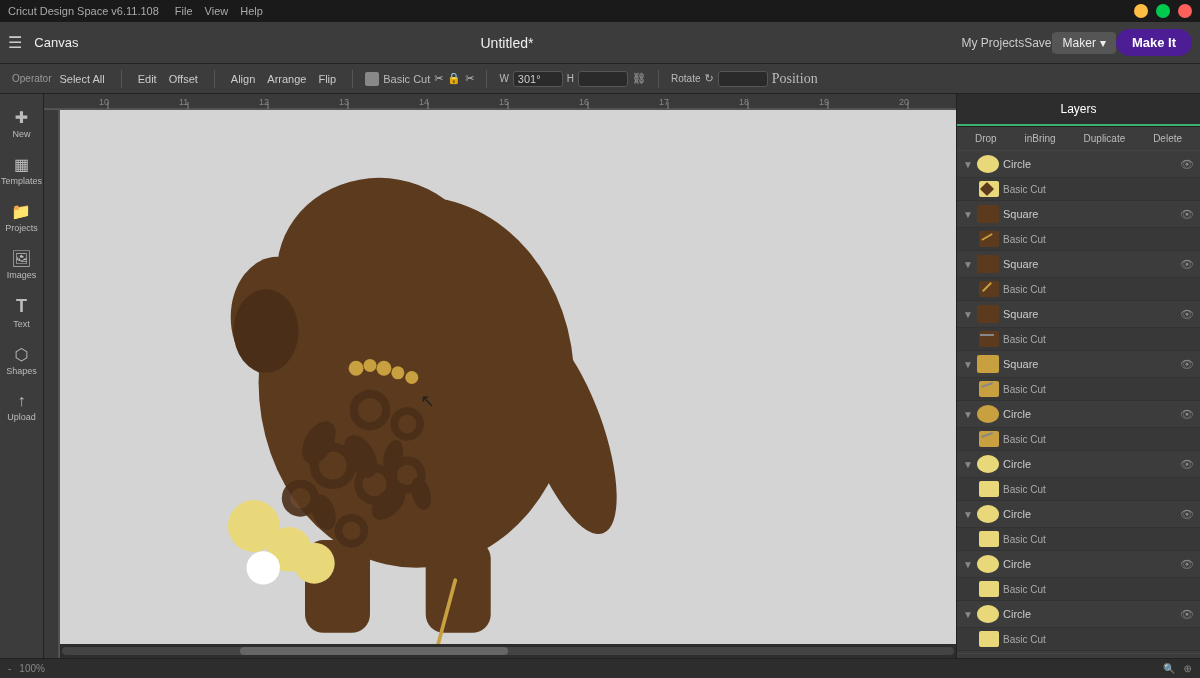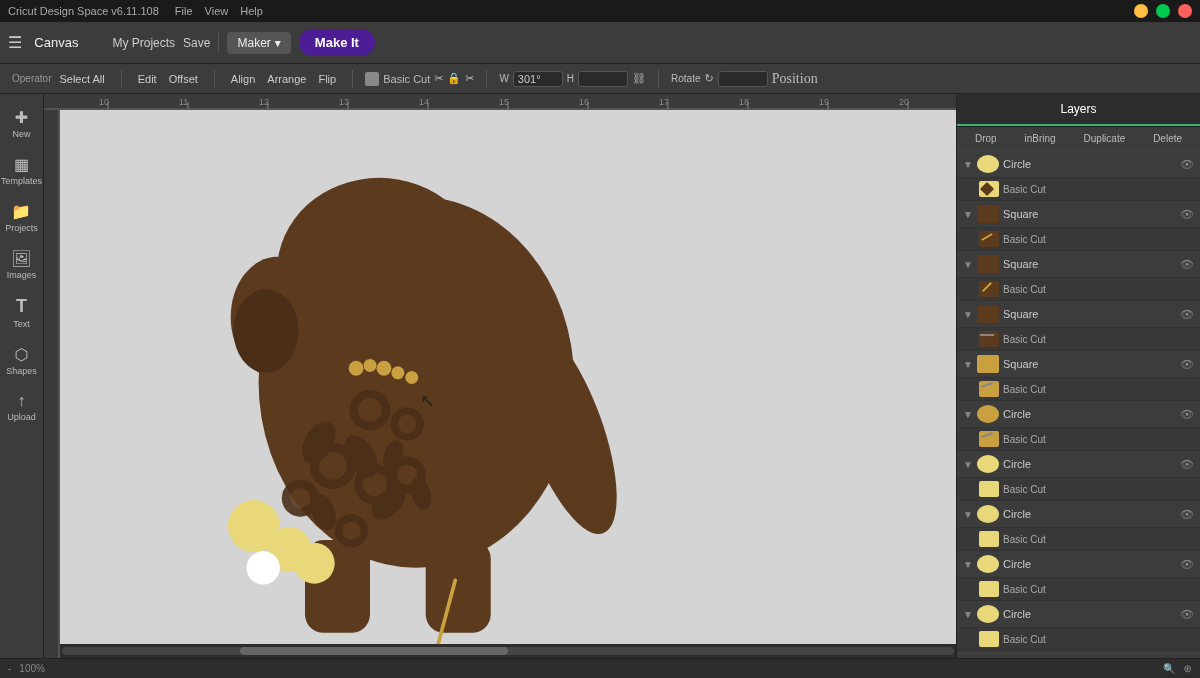--- a/index.html
+++ b/index.html
@@ -30,21 +30,21 @@
       background: #3c3c3c;
       display: flex;
       align-items: center;
       padding: 0 8px;
       gap: 8px;
       border-bottom: 1px solid #222;
     }
     .header-hamburger { color: #ccc; font-size: 16px; cursor: pointer; margin-right: 4px; }
     .header-canvas-label { color: #eee; font-size: 13px; font-weight: 500; }
     .header-title { flex: 1; text-align: center; color: #eee; font-size: 14px; }
-    .header-right { display: flex; align-items: center; gap: 8px; margin-left: 26px; }
+    .header-right { display: flex; align-items: center; gap: 0; margin-left: 26px; }
     .btn-my-projects { background: transparent; border: none; color: #ccc; cursor: pointer; font-size: 12px; }
     .btn-save { background: transparent; border: none; color: #ccc; cursor: pointer; font-size: 12px; }
     .divider-v { width: 1px; height: 20px; background: #555; }
     .btn-maker { background: #555; border: none; color: #eee; cursor: pointer; font-size: 12px; padding: 4px 10px; border-radius: 4px; display: flex; align-items: center; gap: 4px; }
     .btn-make-it { background: #4c1d95; border: none; color: #fff; cursor: pointer; font-size: 13px; font-weight: bold; padding: 6px 16px; border-radius: 20px; }
 
     
     #toolbar {
       height: 30px;
       background: #3c3c3c;
@@ -311,20 +311,21 @@
   <div class="win-controls">
     <span class="win-btn min"></span>
     <span class="win-btn max"></span>
     <span class="win-btn close"></span>
   </div>
 </div>
 
 <div id="header">
   <span class="header-hamburger">☰</span>
   <span class="header-canvas-label">Canvas</span>
+  <span class="header-title">Untitled*</span>
   <div class="header-right">
     <button class="btn-my-projects">My Projects</button>
     <button class="btn-save">Save</button>
     <div class="divider-v"></div>
     <button class="btn-maker">
       <span>Maker</span>
       <span>▾</span>
     </button>
     <button class="btn-make-it">Make It</button>
   </div>

